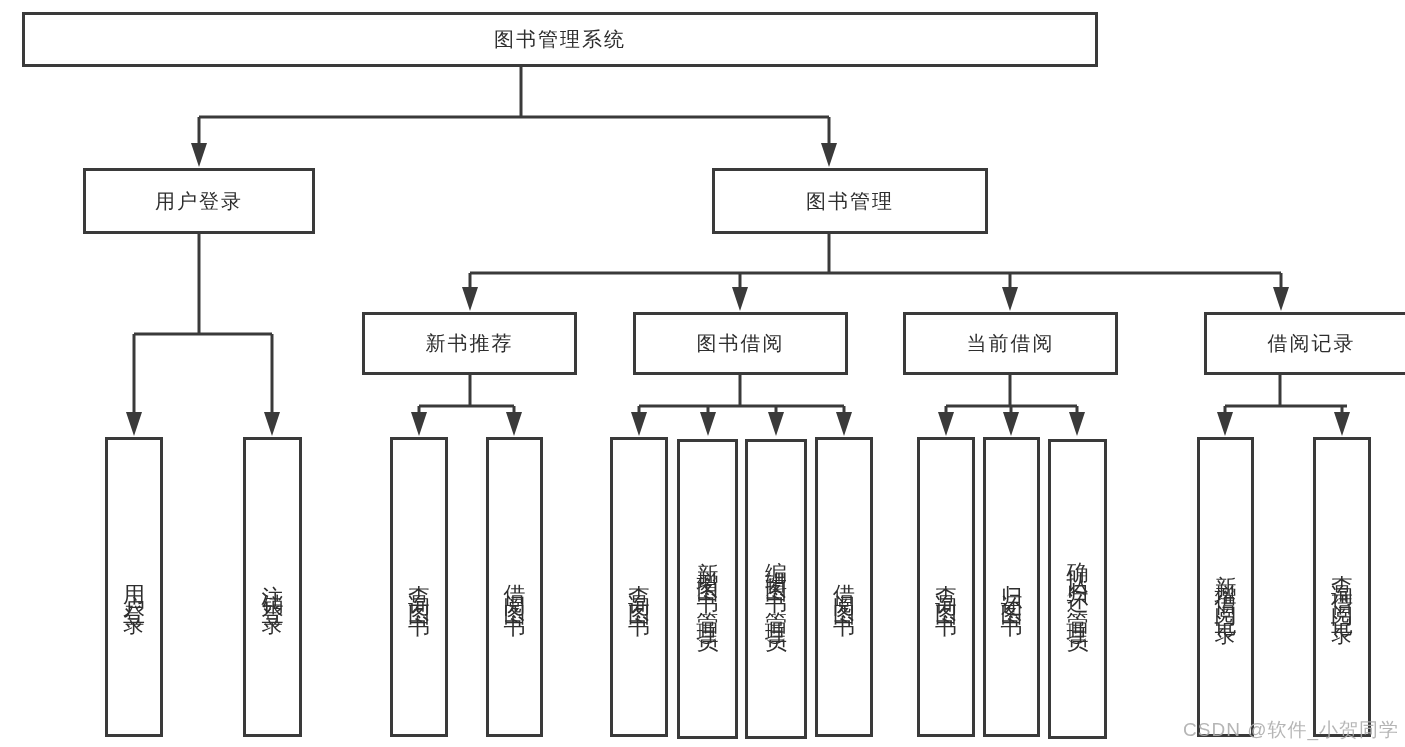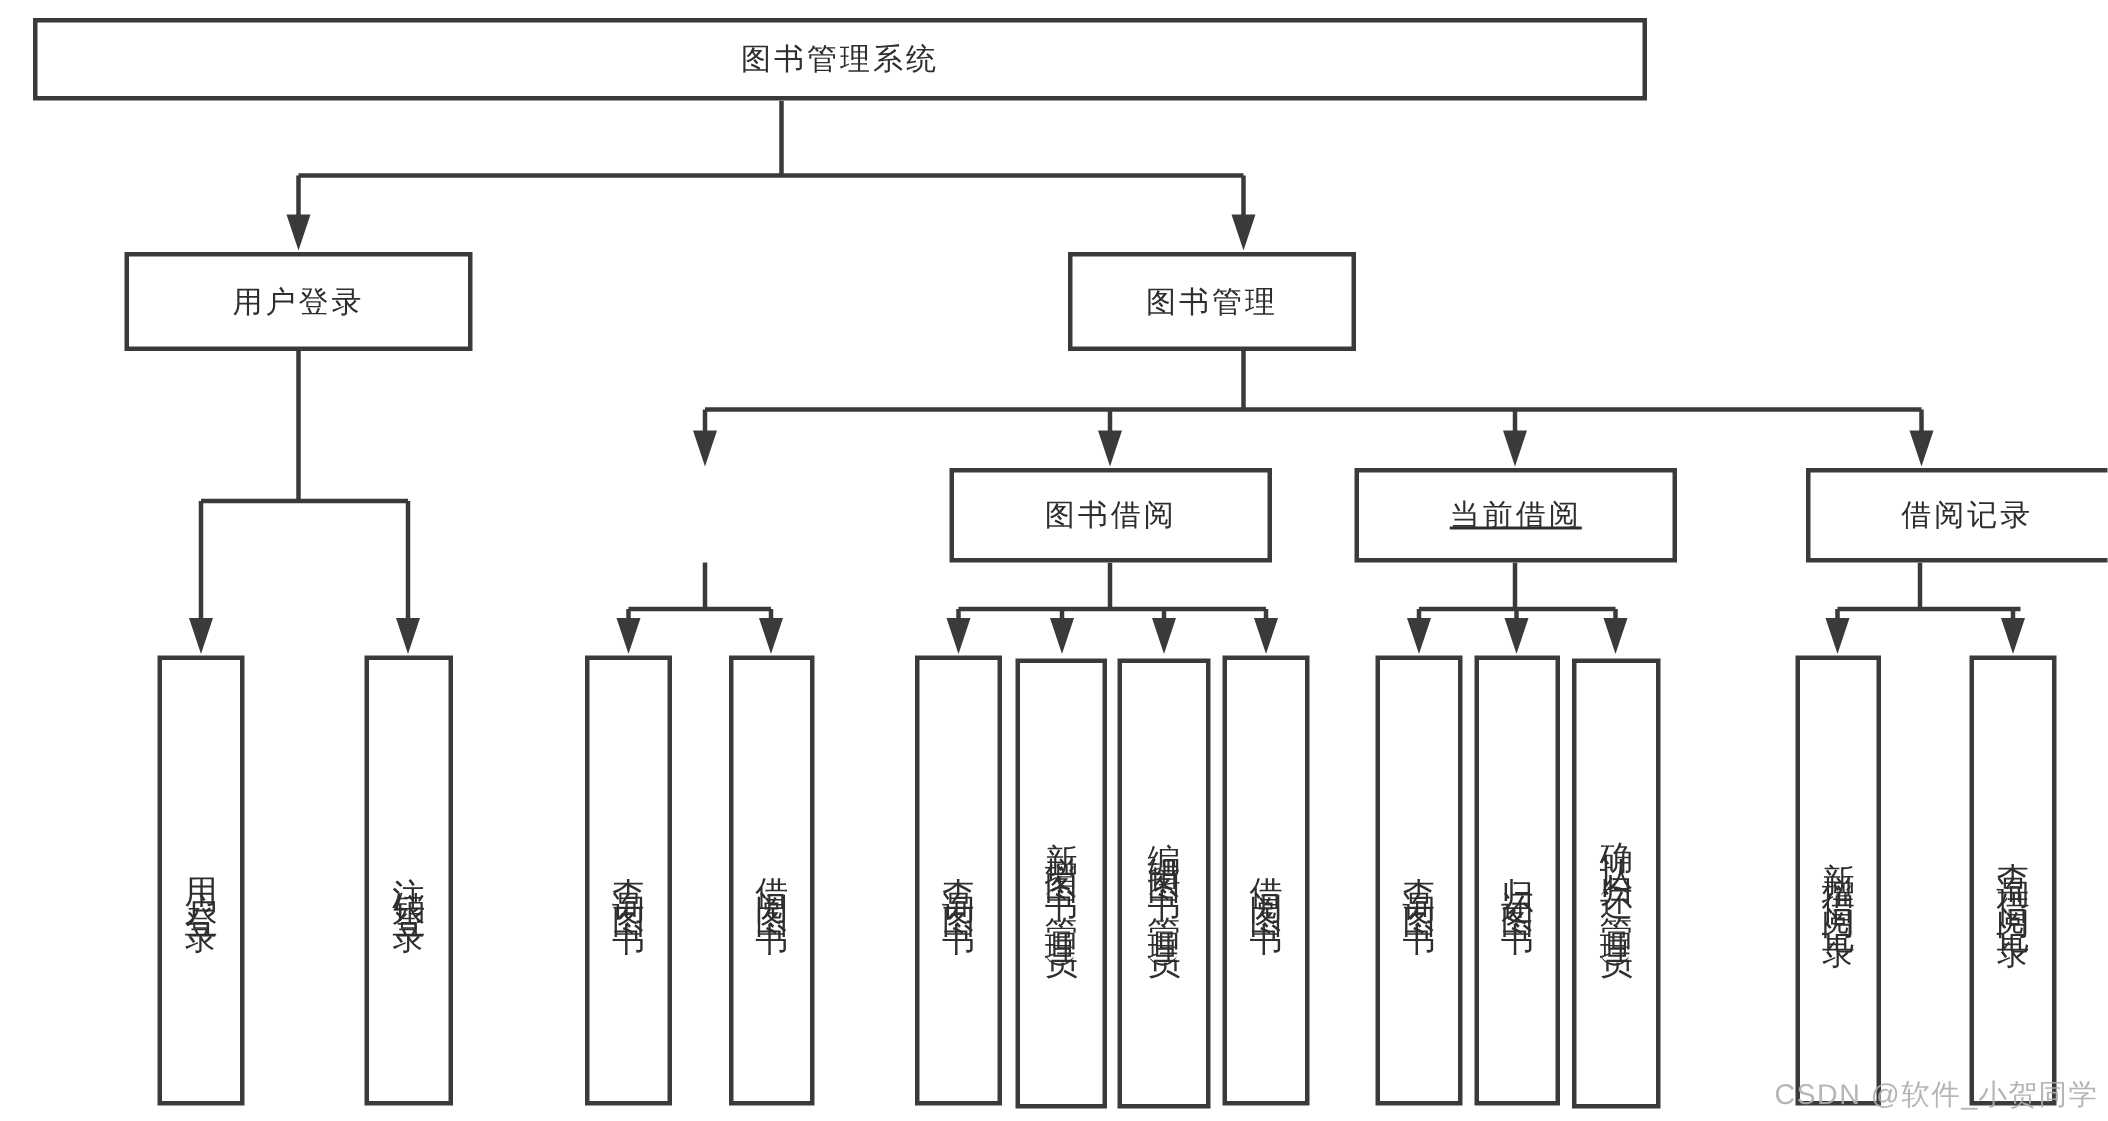--- a/index.html
+++ b/index.html
@@ -135,28 +135,31 @@
     <path class="ah" d="M1334,412 L1350,412 L1342,436 Z"></path>
   </svg>
 
   <div class="box h" style="left:22px; top:12px; width:1076px; height:55px;">
     <span>图书管理系统</span>
   </div>
 
   <div class="box h" style="left:83px; top:168px; width:232px; height:66px;">
     <span>用户登录</span>
   </div>
-  <div class="box h" style="left:712px; top:168px; width:192px; height:66px;">
+  <div class="box h" style="left:712px; top:168px; width:276px; height:66px;">
     <span>图书管理</span>
   </div>
 
+  <div class="box h" style="left:362px; top:312px; width:215px; height:63px;">
+    <span>新书推荐</span>
+  </div>
   <div class="box h" style="left:633px; top:312px; width:215px; height:63px;">
     <span>图书借阅</span>
   </div>
-  <div class="box h" style="left:903px; top:312px; width:215px; height:63px;text-decoration:underline;">
+  <div class="box h" style="left:903px; top:312px; width:215px; height:63px;">
     <span>当前借阅</span>
   </div>
   <div class="box h" style="left:1173px; top:312px; width:215px; height:63px;margin-left:31px;">
     <span>借阅记录</span>
   </div>
 
   <div class="box v" style="left:105px; top:437px; width:58px; height:300px;">
     <span>用户登录</span>
   </div>
   <div class="box v" style="left:243px; top:437px; width:59px; height:300px;">

